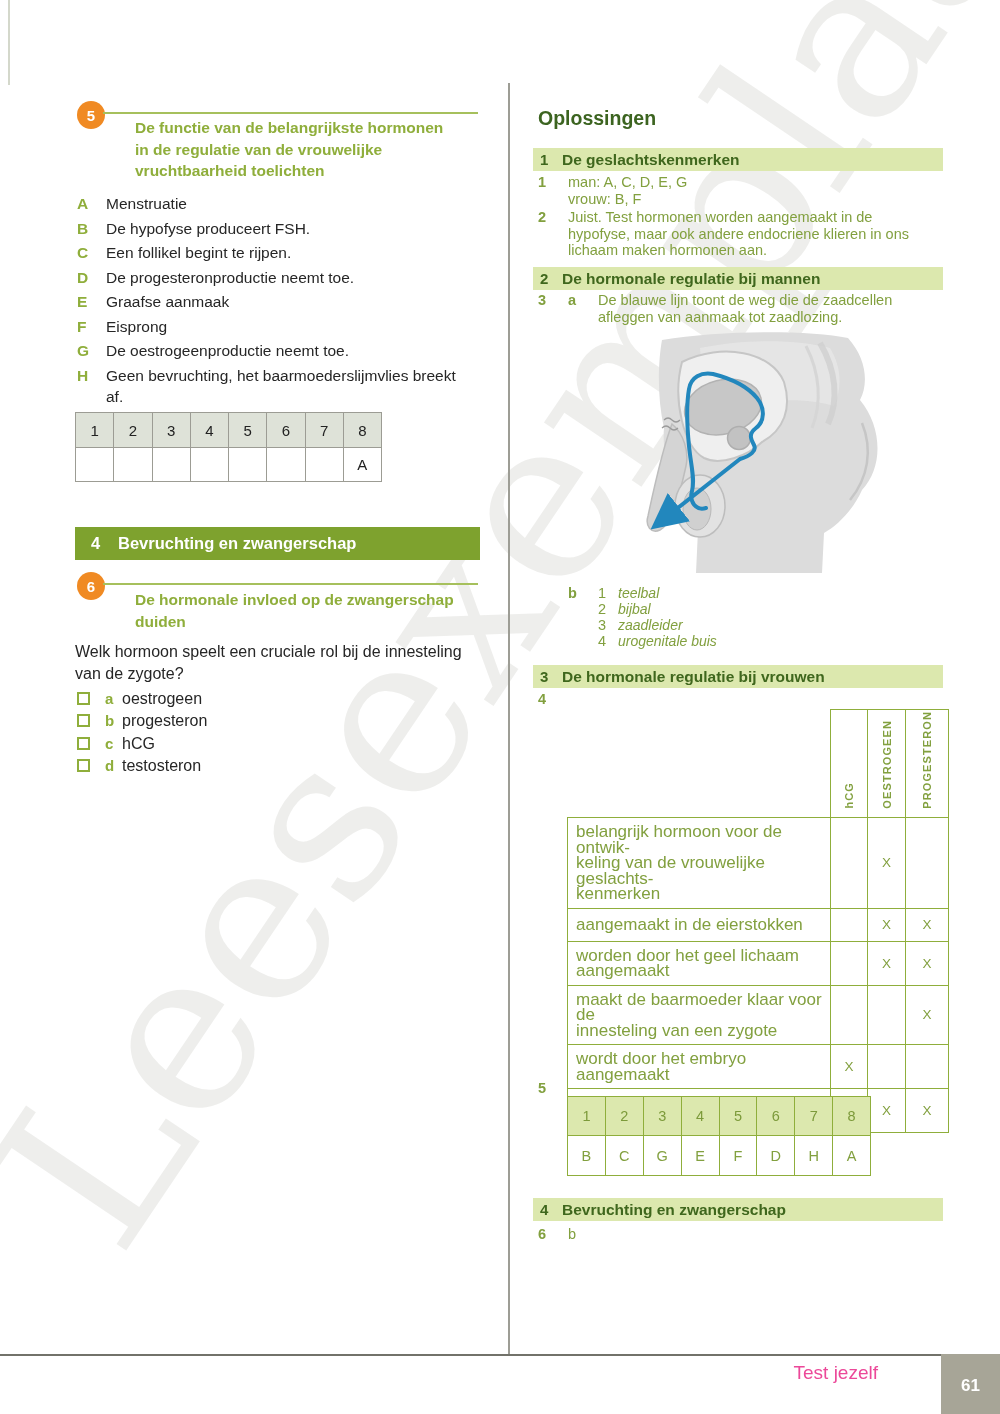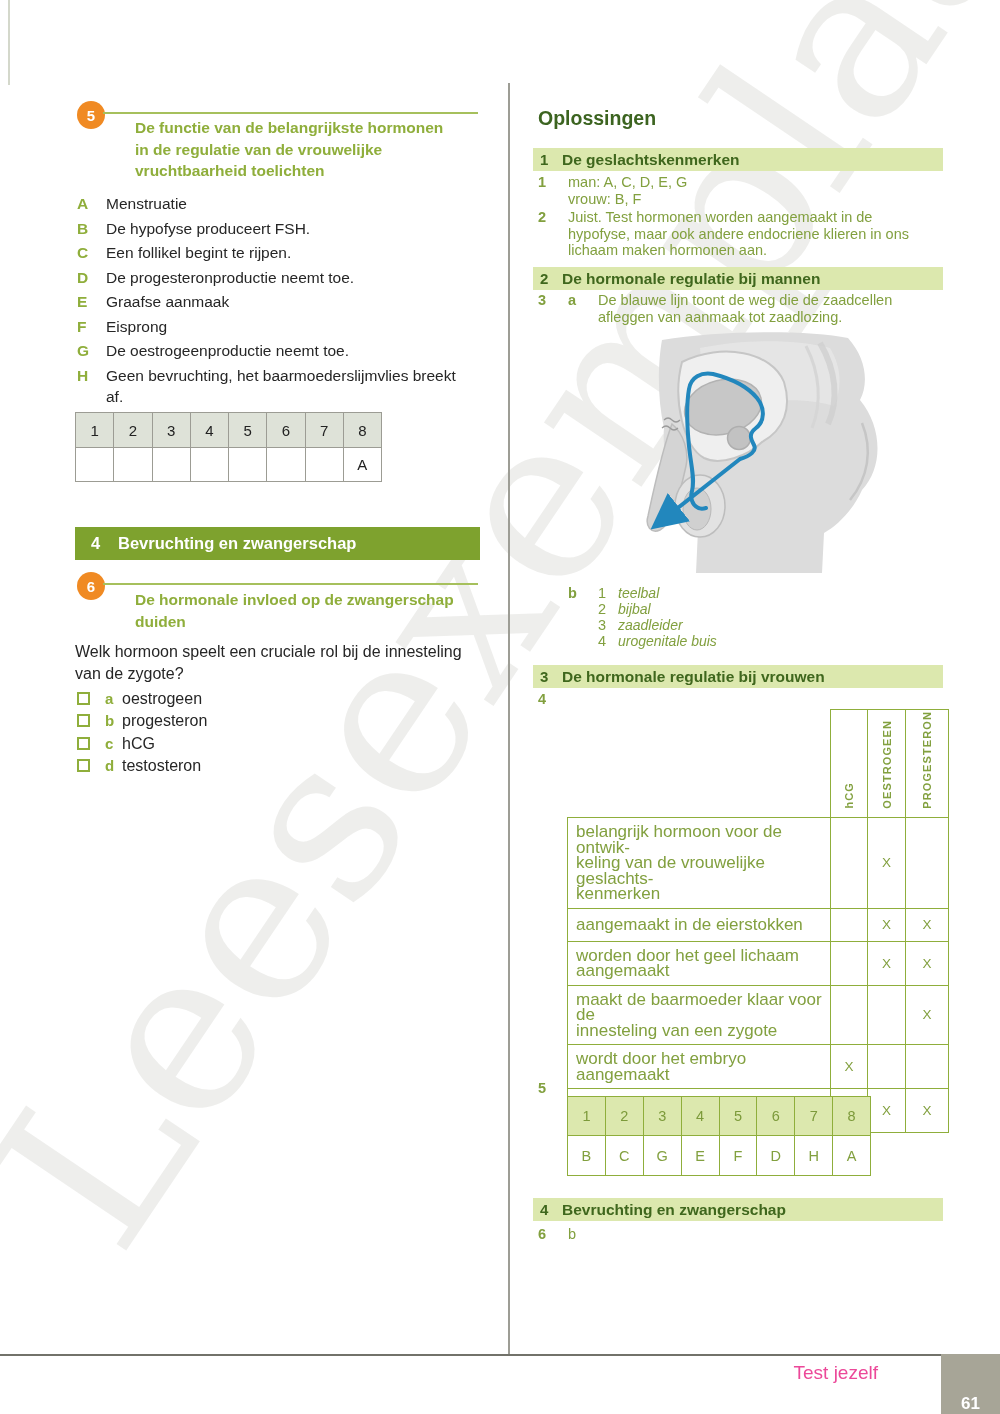--- a/index.html
+++ b/index.html
@@ -81,21 +81,21 @@
 
   
   table.greengrid{border-collapse:collapse;table-layout:fixed;width:304px;}
   table.greengrid td{border:1.5px solid var(--table-border-green);text-align:center;font-size:14.5px;}
   table.greengrid tr.hd td{background:var(--green-bar-light);color:#7c9a3a;height:39px;}
   table.greengrid tr.bd td{background:#fff;color:var(--green-answer);height:40px;}
 
   
   .footer-rule{background:#72726a;}
   .footer-label{font-size:19px;color:#ec4899;text-align:right;}
-  .page-box{background:var(--page-box);display:flex;align-items:flex-end;justify-content:center;}
+  .page-box{background:var(--page-box);display:flex;align-items:center;justify-content:center;}
   .page-box span{color:#fff;font-weight:bold;font-size:17px;padding-top:4px;}
   .divider{background:#9d9d95;}
   .edge-mark{background:#d4d8cb;}
 </style>
 </head>
 <body>
 
 <div id="page">
 
   <div class="watermark">Leesexemplaar</div>

